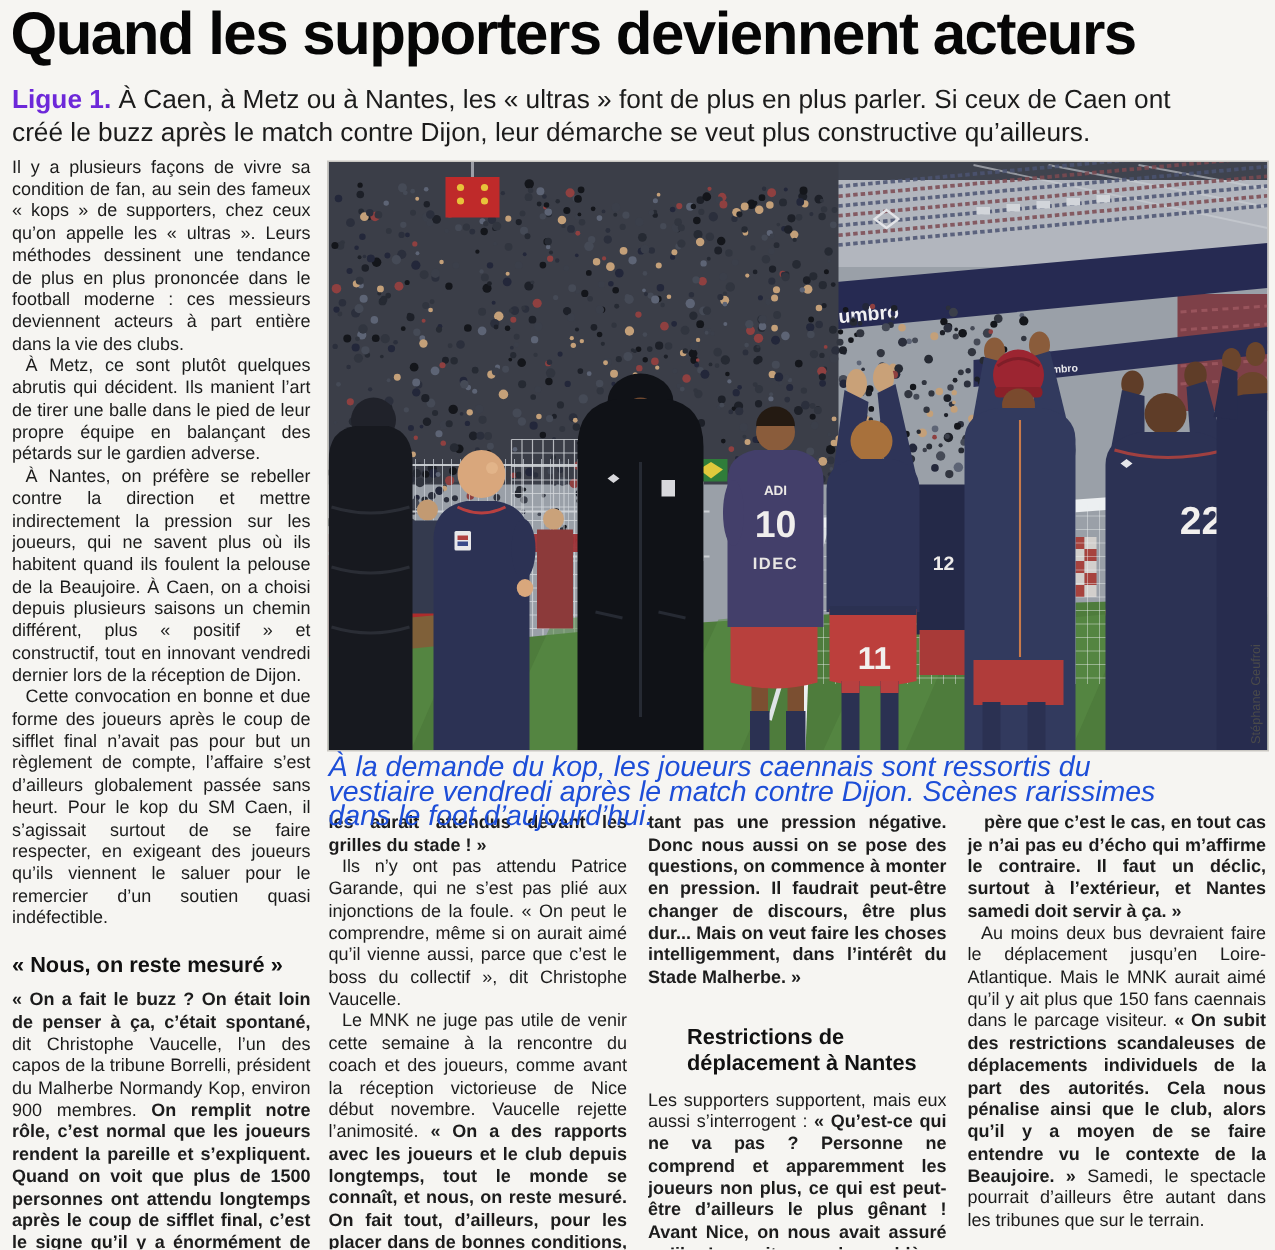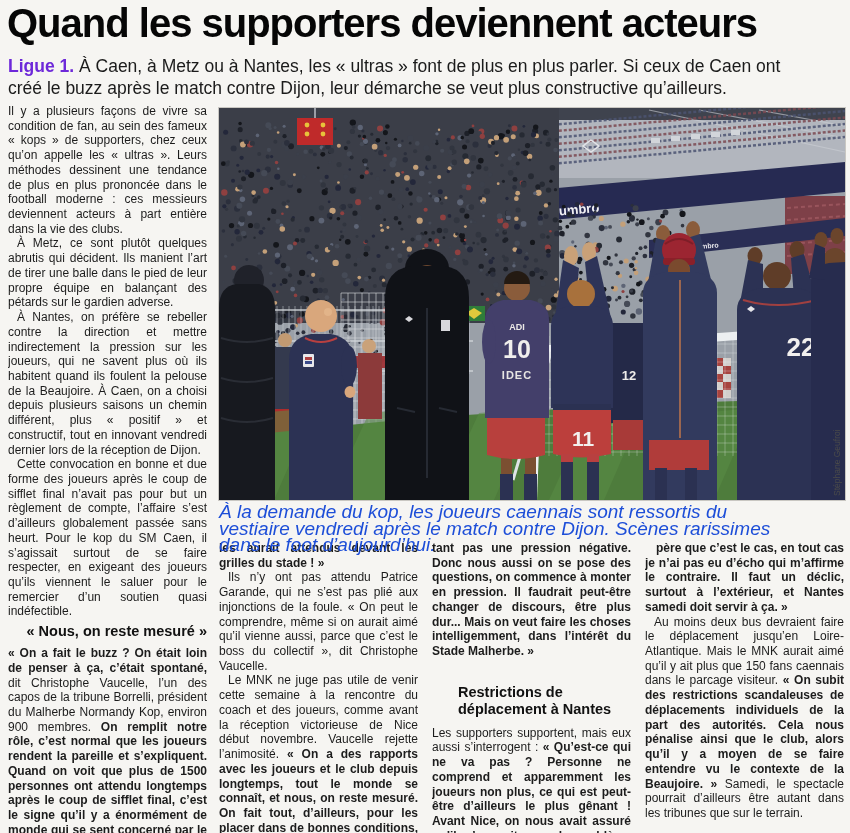--- a/index.html
+++ b/index.html
@@ -22,22 +22,22 @@
     position:absolute;width:199px;font-size:12px;line-height:14.72px;
     text-align:justify;overflow:hidden;color:#1c1c1c;
   }
   #col1{left:8px;top:104px;height:729px;}
   #col2{left:219px;top:541px;height:292px;}
   #col3{left:432px;top:541px;height:292px;}
   #col4{left:645px;top:541px;height:292px;}
   .para{margin:0;}
   .para.ind{text-indent:9px;}
   .sub-center{
-    font-weight:700;font-size:14.5px;text-align:right;
-    margin:4px 0 6px;line-height:17px;color:#111;
+    font-weight:700;font-size:14.5px;text-align:left;
+    margin:17px 0 6px;line-height:17px;color:#111;
   }
   .sub-left{
     font-weight:700;font-size:14.5px;text-align:left;
     margin:25px 0 7px;line-height:17.5px;padding-left:26px;width:170px;color:#111;
   }
   .photo-wrap{
     position:absolute;left:219px;top:108px;width:626px;height:392px;
     background:#9aa0a8;outline:1px solid #c9c7c2;
   }
   .caption{

